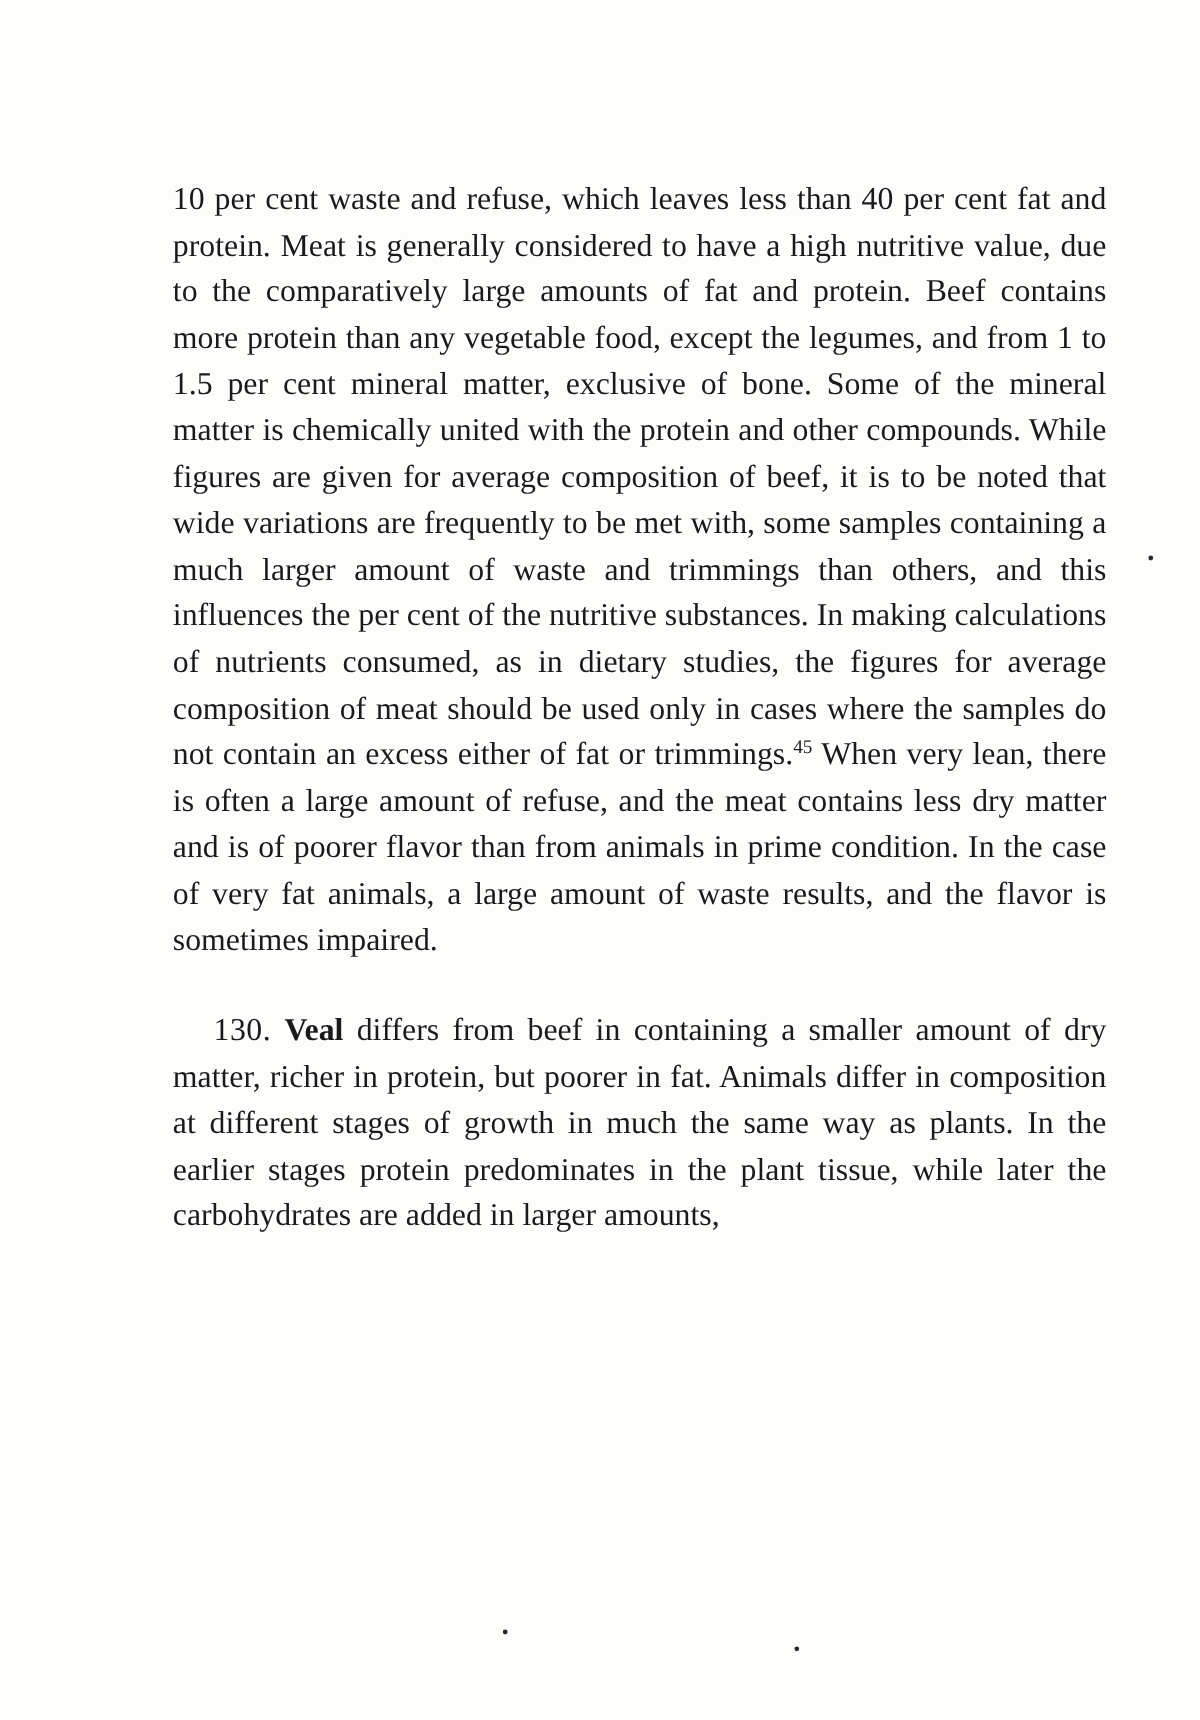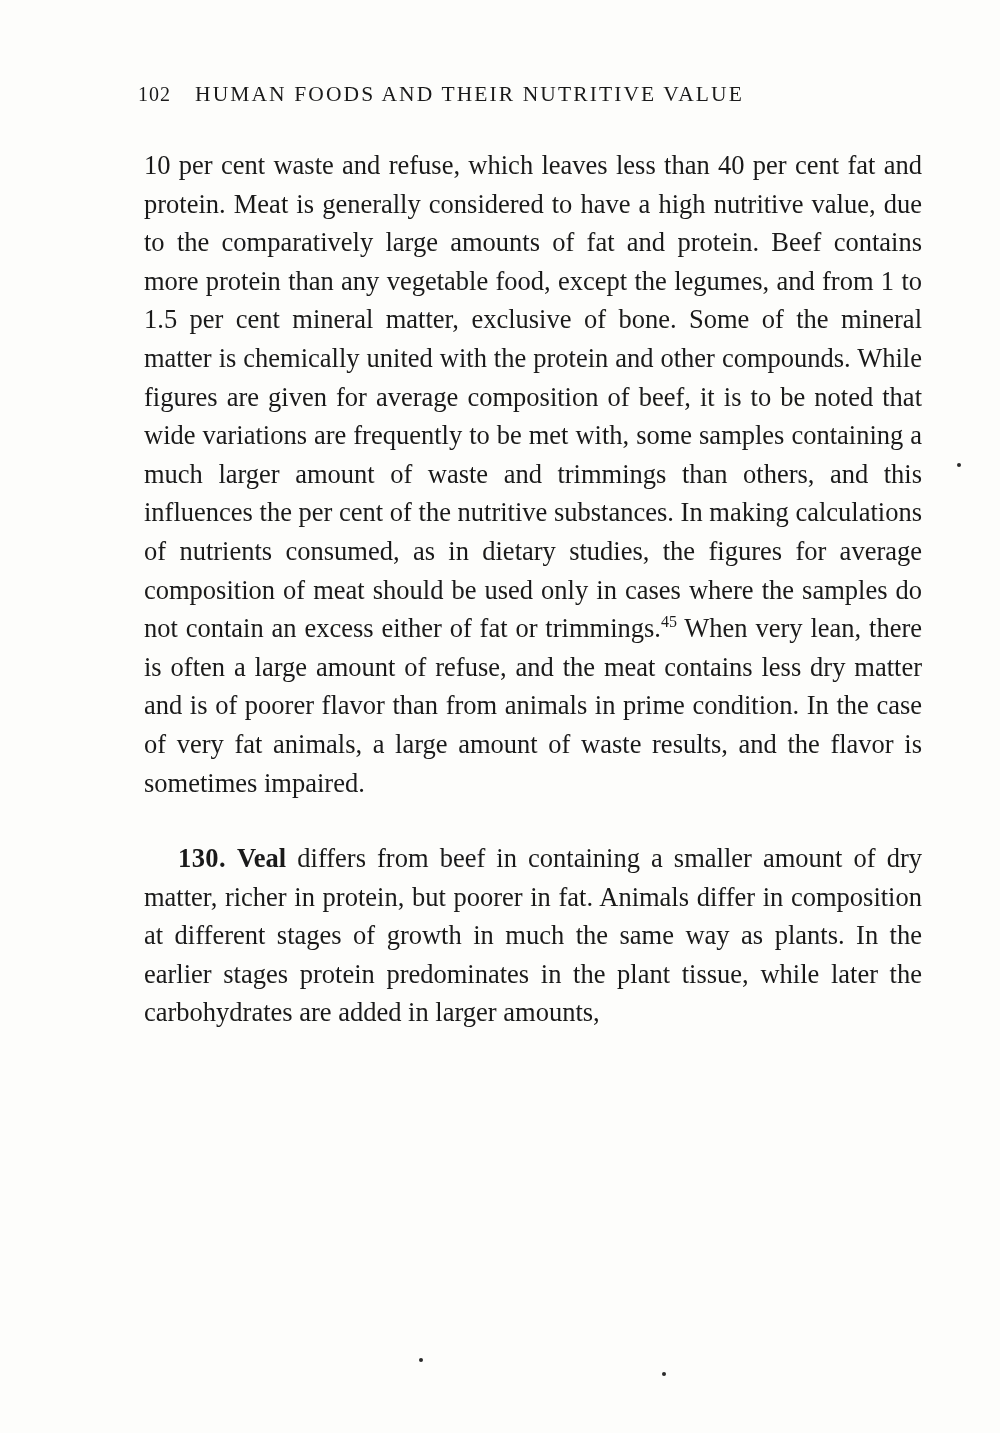--- a/index.html
+++ b/index.html
@@ -57,21 +57,21 @@
     hyphens: none;
   }
   p.para.spaced {
     margin-top: 37px;
   }
   .indent {
     display: inline-block;
     width: 34px;
   }
   .section-num {
-    font-weight: bold;
+    font-weight: normal;
     letter-spacing: 0.4px;
     margin-top: 12px;
   }
   .section-term {
     font-weight: bold;
   }
   sup.fn {
     font-size: 16px;
     vertical-align: super;
     line-height: 0;
@@ -94,24 +94,20 @@
   .dot-bottom-right {
     top: 1372px;
     left: 662px;
   }
 </style>
 </head>
 <body>
 
 <div class="page">
 
-  <div class="running-head">
-    <span class="folio">102</span>
-    <span class="head-title">HUMAN FOODS AND THEIR NUTRITIVE VALUE</span>
-  </div>
 
   <div class="body-col">
 
     <p class="para"><span>10 per cent waste and refuse, which leaves less than 40 per cent fat and protein.  Meat is generally considered to have a high nutritive value, due to the comparatively large amounts of fat and protein.  Beef contains more protein than any vegetable food, except the legumes, and from 1 to 1.5 per cent mineral matter, exclusive of bone.  Some of the mineral matter is chemically united with the protein and other compounds. While figures are given for average composition of beef, it is to be noted that wide variations are frequently to be met with, some samples containing a much larger amount of waste and trimmings than others, and this influences the per cent of the nutritive substances.  In making calculations of nutrients consumed, as in dietary studies, the figures for average composition of meat should be used only in cases where the samples do not contain an excess either of fat or trimmings.</span><sup class="fn">45</sup><span> When very lean, there is often a large amount of refuse, and the meat contains less dry matter and is of poorer flavor than from animals in prime condition.  In the case of very fat animals, a large amount of waste results, and the flavor is sometimes impaired.</span></p>
 
     <p class="para spaced"><span class="indent"></span><span class="section-num">130.</span><span>&nbsp;</span><span class="section-term">Veal</span><span> differs from beef in containing a smaller amount of dry matter, richer in protein, but poorer in fat. Animals differ in composition at different stages of growth in much the same way as plants.  In the earlier stages protein predominates in the plant tissue, while later the carbohydrates are added in larger amounts,</span></p>
 
   </div>
 
   <div class="margin-dot dot-right"></div>

